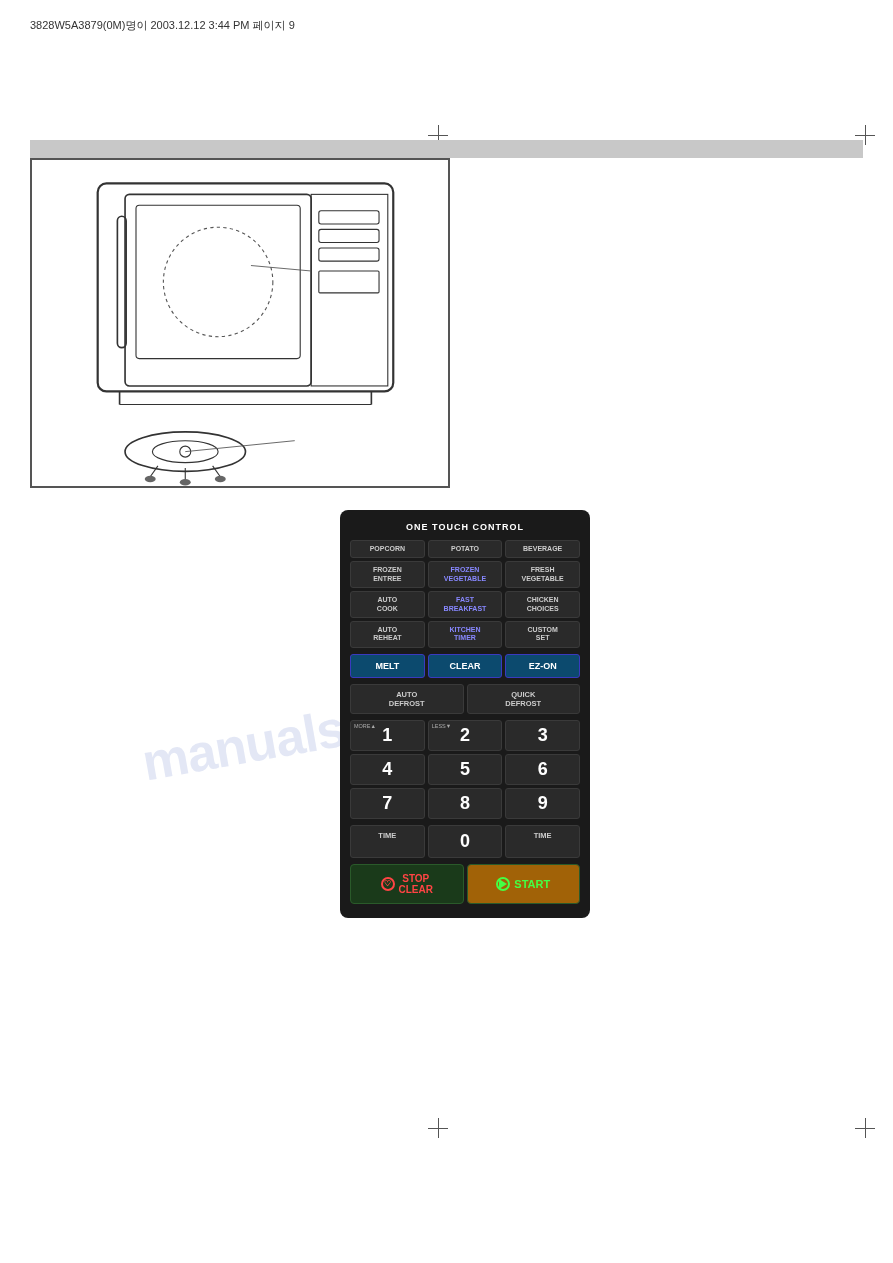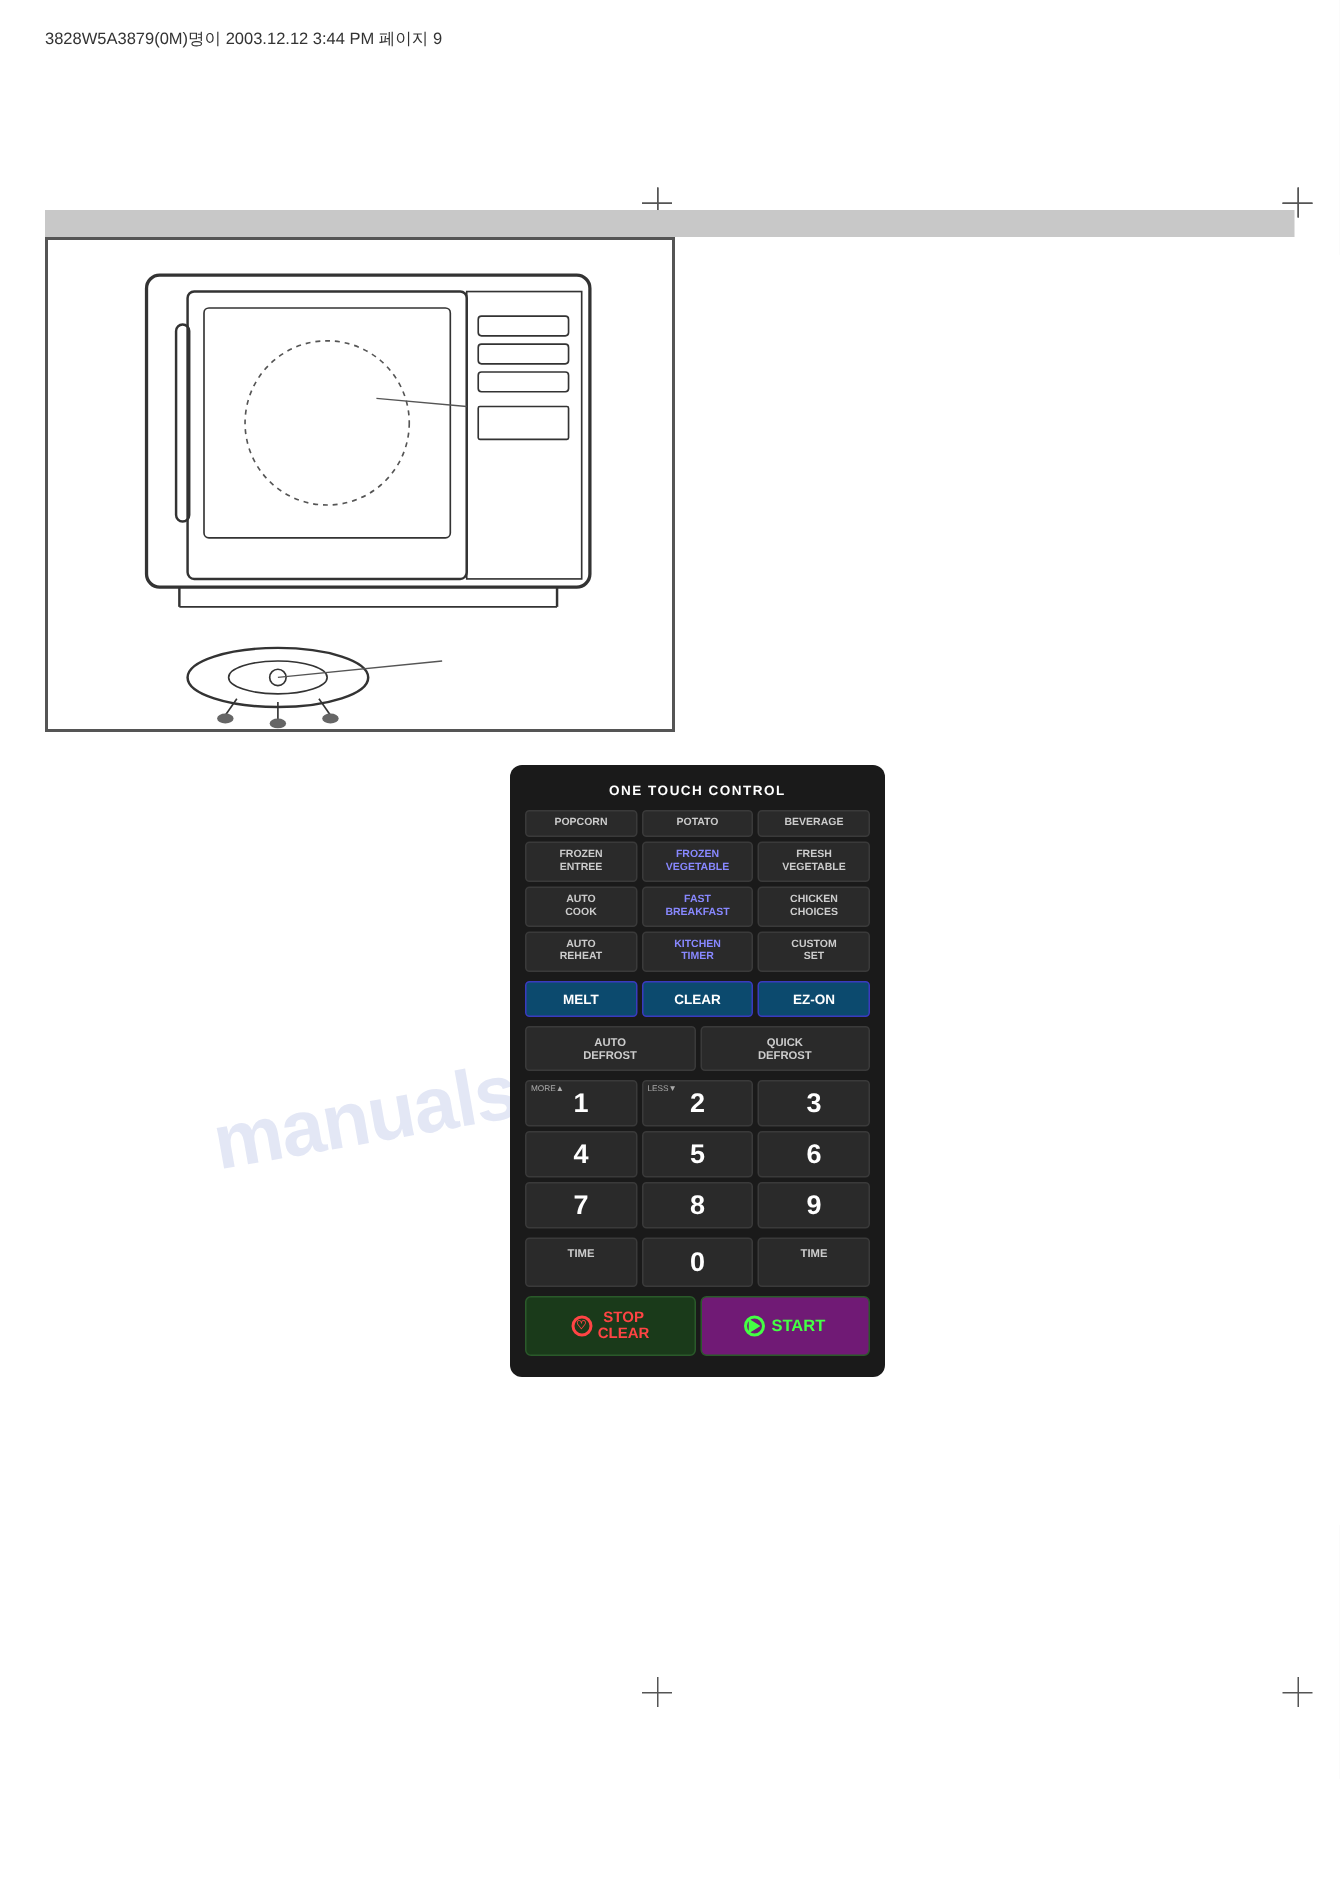--- a/index.html
+++ b/index.html
@@ -228,21 +228,21 @@
       height: 14px;
       border: 2px solid #ff4444;
       border-radius: 50%;
       display: inline-flex;
       align-items: center;
       justify-content: center;
       font-size: 8px;
     }
 
     .start-btn {
-      background: #701a75;
+      background: #a16207;
       border: 1px solid #2a5a2a;
       border-radius: 4px;
       color: #44ff44;
       font-size: 11px;
       font-weight: bold;
       padding: 8px 2px;
       cursor: pointer;
       display: flex;
       align-items: center;
       justify-content: center;

